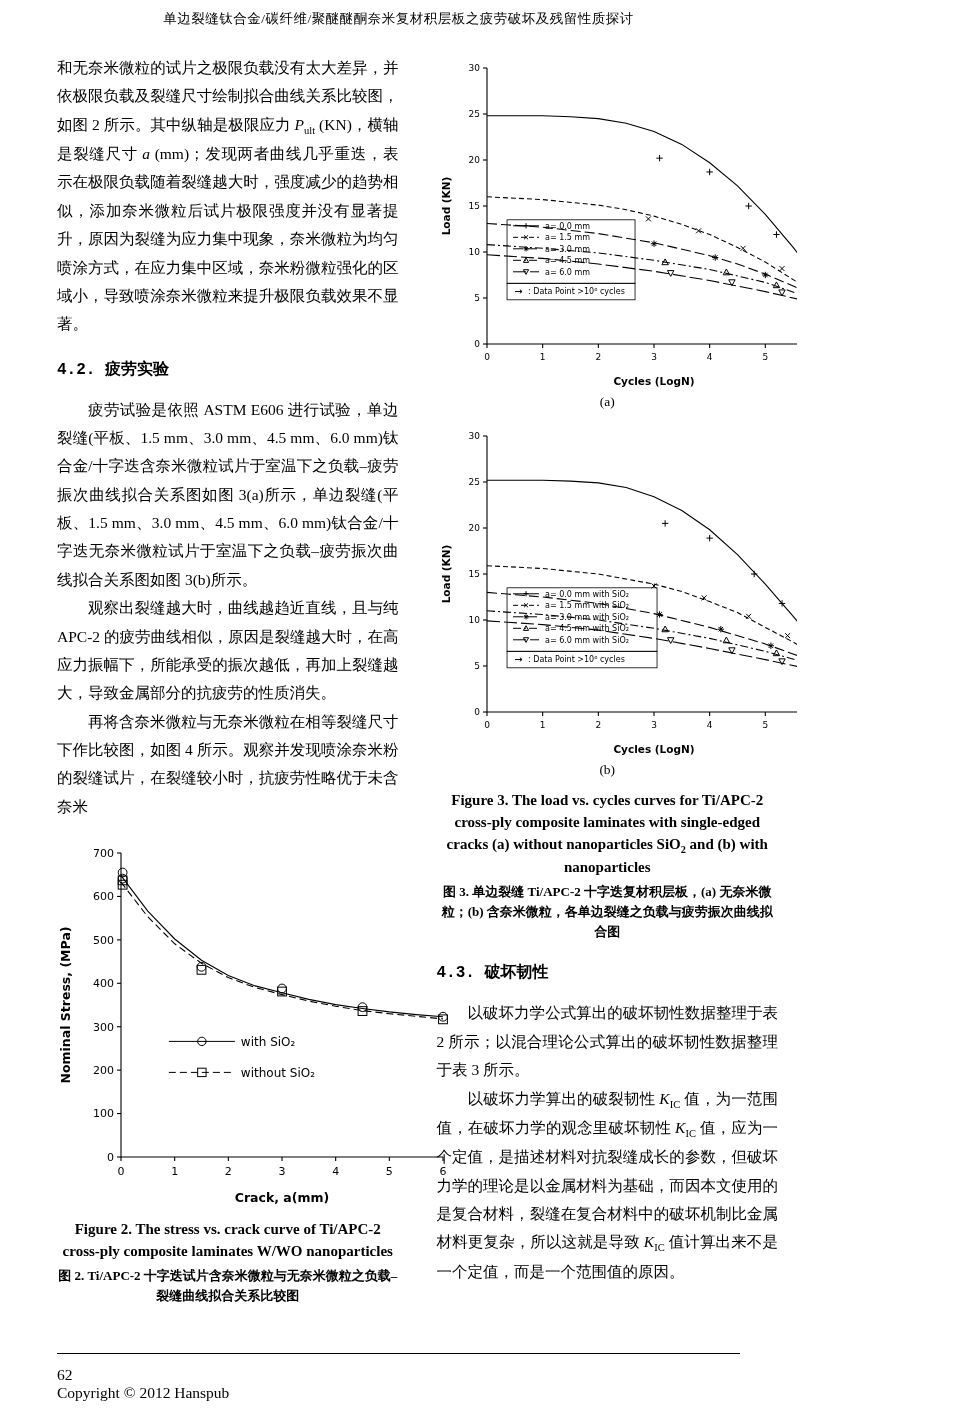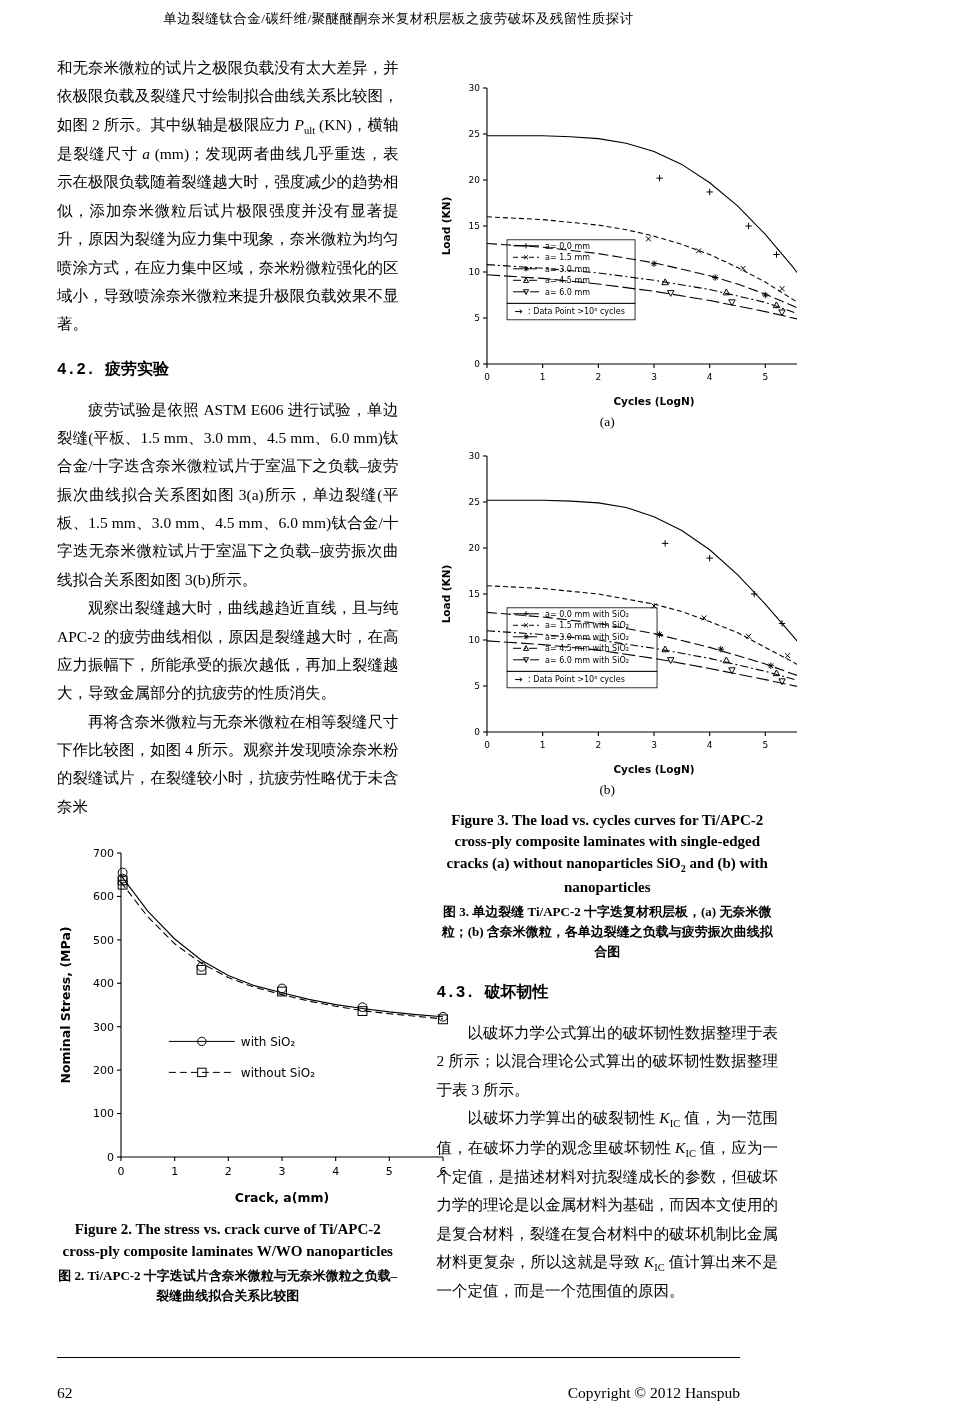--- a/index.html
+++ b/index.html
@@ -1,33 +1,33 @@
 <!DOCTYPE html>
 <html><head>
 <meta charset="utf-8">
 <style>
   html,body{margin:0;padding:0;background:#ffffff;}
   .page{position:relative;width:797px;height:1414px;box-sizing:border-box;
         padding:10px 57px 0 57px;font-family:"Liberation Serif",serif;color:#000;overflow:hidden;}
   .running-head{text-align:center;font-size:13.5px;letter-spacing:.5px;margin-bottom:26px;}
-  .columns{display:flex;gap:38px;align-items:flex-end;}
+  .columns{display:flex;gap:38px;}
   .col{width:50%;box-sizing:border-box;}
   .body-text{font-size:15.5px;line-height:1.83;text-align:justify;margin:0;text-indent:2em;}
   .no-indent{text-indent:0;}
   .it{font-style:italic;}
   sub{font-size:0.68em;}
   .section-heading{font-family:Liberation Mono, monospace;font-size:16px;font-weight:bold;margin:20px 0 16px 0;}
   .figure{margin:16px 0 0 0;text-align:center;}
   figure{margin:0;}
   .figure svg{display:block;margin:0 auto;}
   .sublabel{font-size:13.5px;text-align:center;margin:2px 0 12px 0;}
   .cap-en{font-weight:bold;font-size:15px;line-height:1.45;text-align:center;margin-top:10px;}
   .cap-cn{font-family:Liberation Serif, serif;font-weight:bold;font-size:13px;line-height:1.55;text-align:center;margin-top:3px;}
   .footer{position:absolute;left:57px;right:57px;bottom:12px;display:flex;
-          justify-content:space-between;font-size:15.5px;border-top:1px solid #000;padding-top:26px;}
+          justify-content:space-between;font-size:15.5px;border-top:1px solid #000;padding-top:12px;flex-direction:column;}
 </style>
 </head>
 <body>
 
 <div class="page">
 
   <div class="running-head">
     <span>单边裂缝钛合金/碳纤维/聚醚醚酮奈米复材积层板之疲劳破坏及残留性质探讨</span>
   </div>
 

